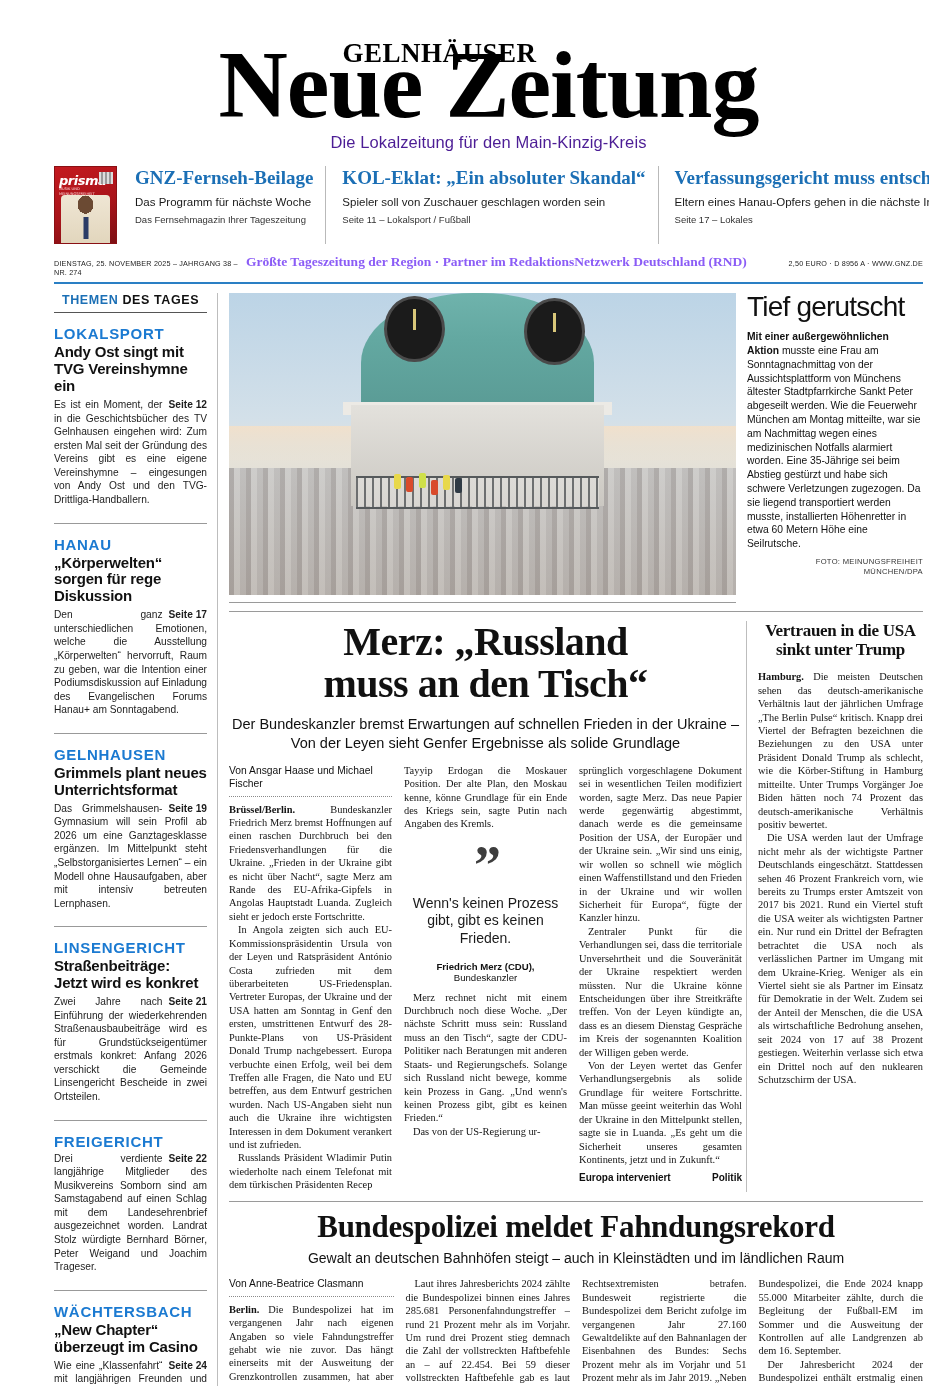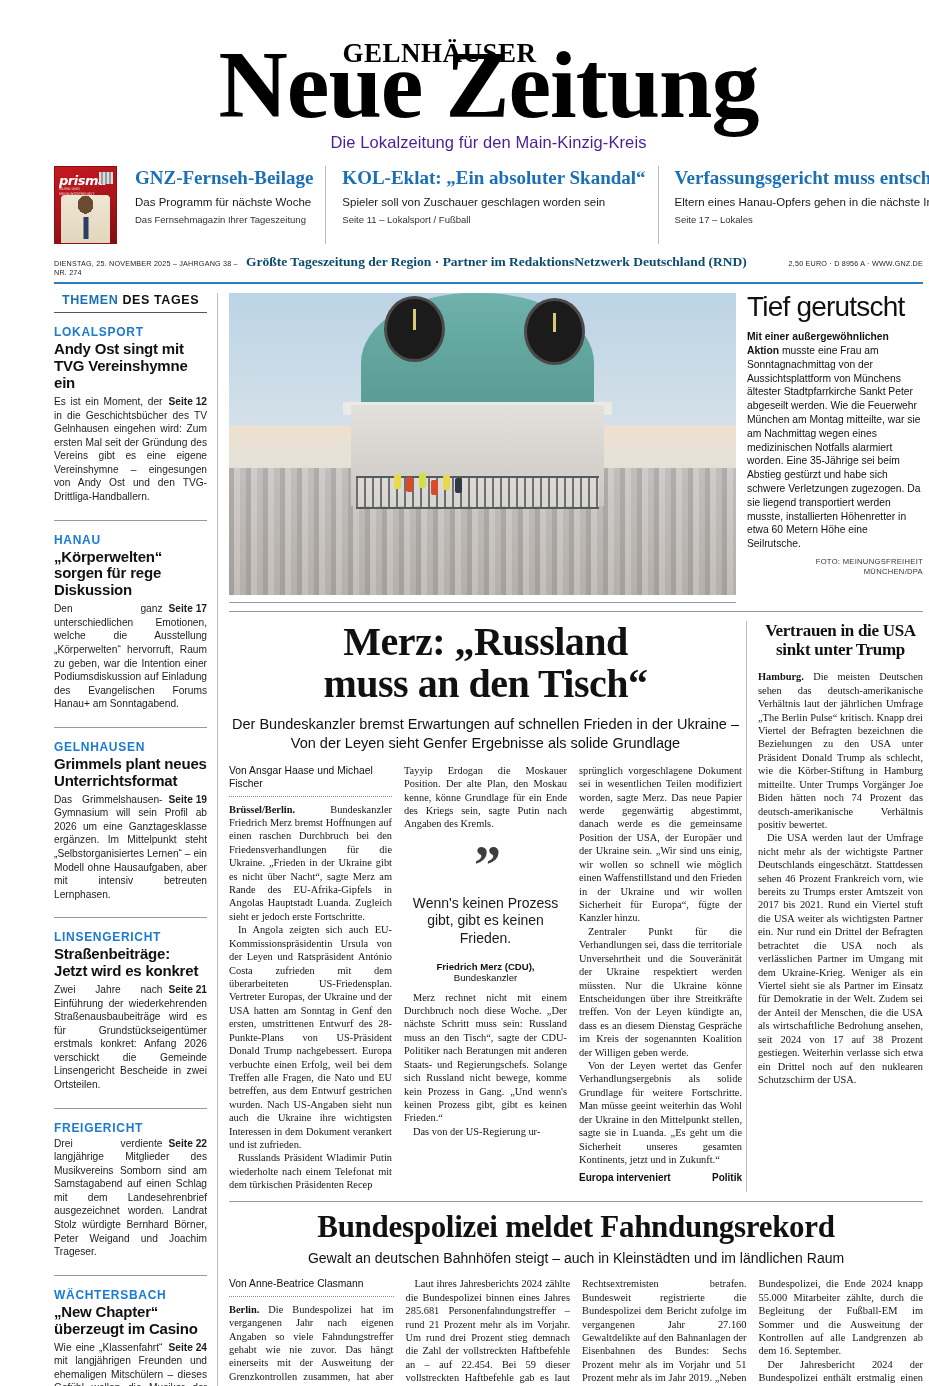--- a/index.html
+++ b/index.html
@@ -103,38 +103,38 @@
   .imprint {
     margin-top: 10px;
     display: flex; align-items: baseline;
     border-bottom: 2.5px solid #2a7fc4;
     padding-bottom: 5px;
   }
   .imprint-left { font-size: 7.2px; letter-spacing: 0.2px; color: #222; width: 192px; }
   .imprint-center {
     flex: 1; text-align: left;
     font-family: "Liberation Serif", serif;
-    font-weight: 700; font-size: 13.5px; color: #0c4a6e;
+    font-weight: 700; font-size: 13.5px; color: #8b5cf6;
   }
   .imprint-right { font-size: 7.2px; letter-spacing: 0.2px; color: #222; text-align: right; }
 
   
   .body-grid { display: flex; margin-top: 9px; }
   .col-left { width: 164px; flex: 0 0 164px; border-right: 1px solid #bdbdbd; padding-right: 10px; }
   .col-main { flex: 1; padding-left: 11px; }
 
   
   .themen-head {
     font-size: 12.5px; font-weight: 700; letter-spacing: 0.6px;
     border-bottom: 1px solid #555; padding-bottom: 5px; margin-bottom: 12px;
     text-align: center;
   }
   .themen-head .blue { color: #1b6fb5; }
   .sb-item { margin-bottom: 16px; }
-  .sb-loc { color: #1b7ad1; font-size: 12px; font-weight: 700; letter-spacing: 0.7px; margin-bottom: 2px; }
+  .sb-loc { color: #1b7ad1; font-size: 15px; font-weight: 700; letter-spacing: 0.7px; margin-bottom: 2px; }
   .sb-title { font-size: 15px; font-weight: 700; line-height: 1.13; margin-bottom: 3px; letter-spacing: -0.2px; }
   .sb-text { font-size: 10.2px; line-height: 1.33; color: #1c1c1c; text-align: justify; }
   .sb-page { font-weight: 700; float: right; margin-left: 6px; }
   .sb-rule { border-top: 1px solid #999; margin: 4px 0 12px; }
 
   
   .top-row { display: flex; }
   .photo-col { flex: 1; padding-right: 11px; }
   .photo {
     width: 100%; height: 302px;

